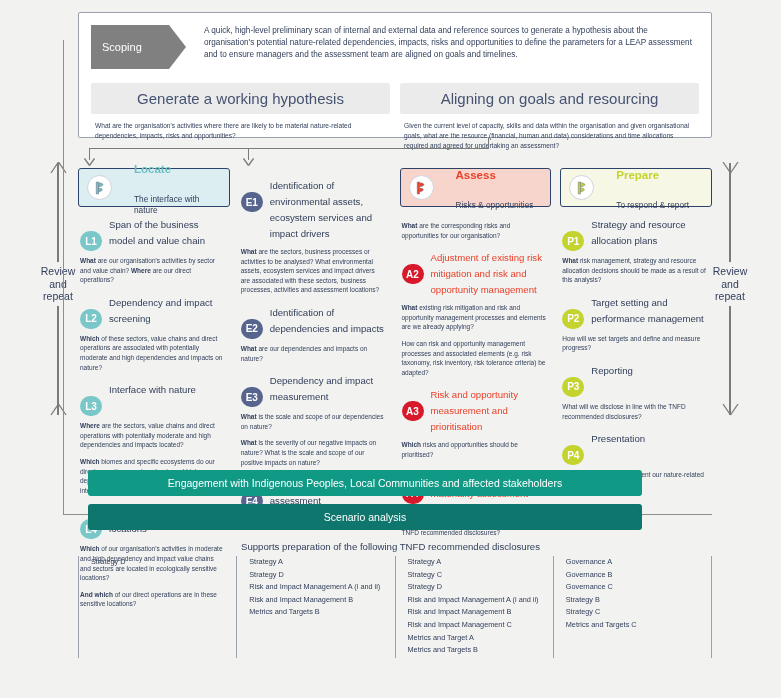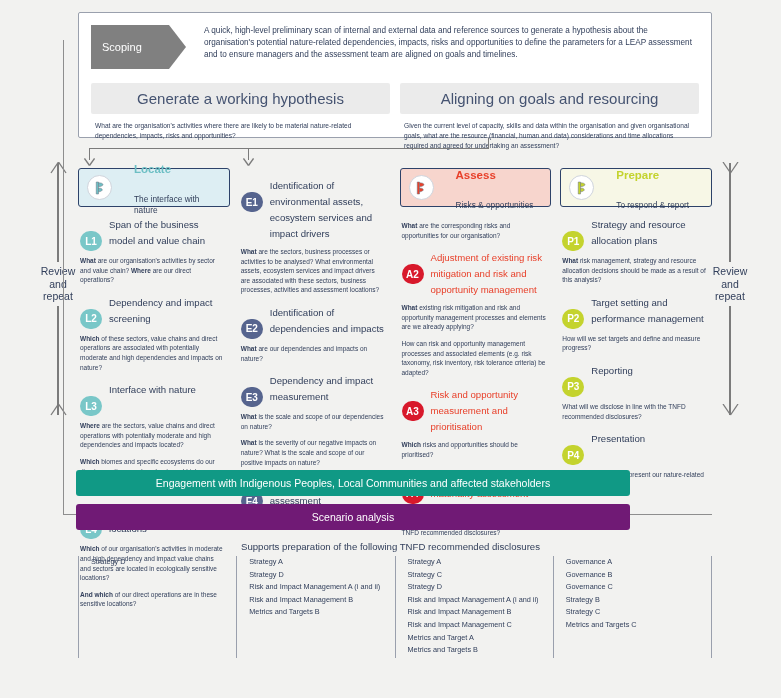--- a/index.html
+++ b/index.html
@@ -119,27 +119,27 @@
   .col-assess  .col-title { color: #e8402a; }
   .col-assess  .step-chip { background: #d8192b; }
   .col-assess  .step-title { color: #e8402a; }
 
   .col-prepare .col-head { background: #f7f7e6; border-color: #2d4269; }
   .col-prepare .col-title { color: #c4d32e; }
   .col-prepare .step-chip { background: #c4d32e; }
   .col-prepare .step-title { color: #33405c; }
 
   
-  .bars { position: absolute; left: 76px; top: 470px; width: 554px; }
+  .bars { position: absolute; left: 88px; top: 470px; width: 554px; }
   .bar {
     height: 26px; border-radius: 3px; color: #fff; font-size: 10.5px;
     display: flex; align-items: center; justify-content: center; margin-bottom: 6px;
   }
   .bar.engagement { background: #109985; }
-  .bar.scenario   { background: #701a75; margin-top: 8px; }
+  .bar.scenario   { background: #0f766e; margin-top: 8px; }
 
   
   .disclosure-caption {
     position: absolute; left: 0; top: 541px; width: 781px; text-align: center;
     font-size: 9.6px; color: #33405c;
   }
   .disclosure-row {
     position: absolute; left: 78px; top: 556px; width: 634px; height: 102px; display: flex;
   }
   .disc-col { flex: 1 1 0; padding: 0 12px; border-right: 1.2px solid #9aa0ad; }

